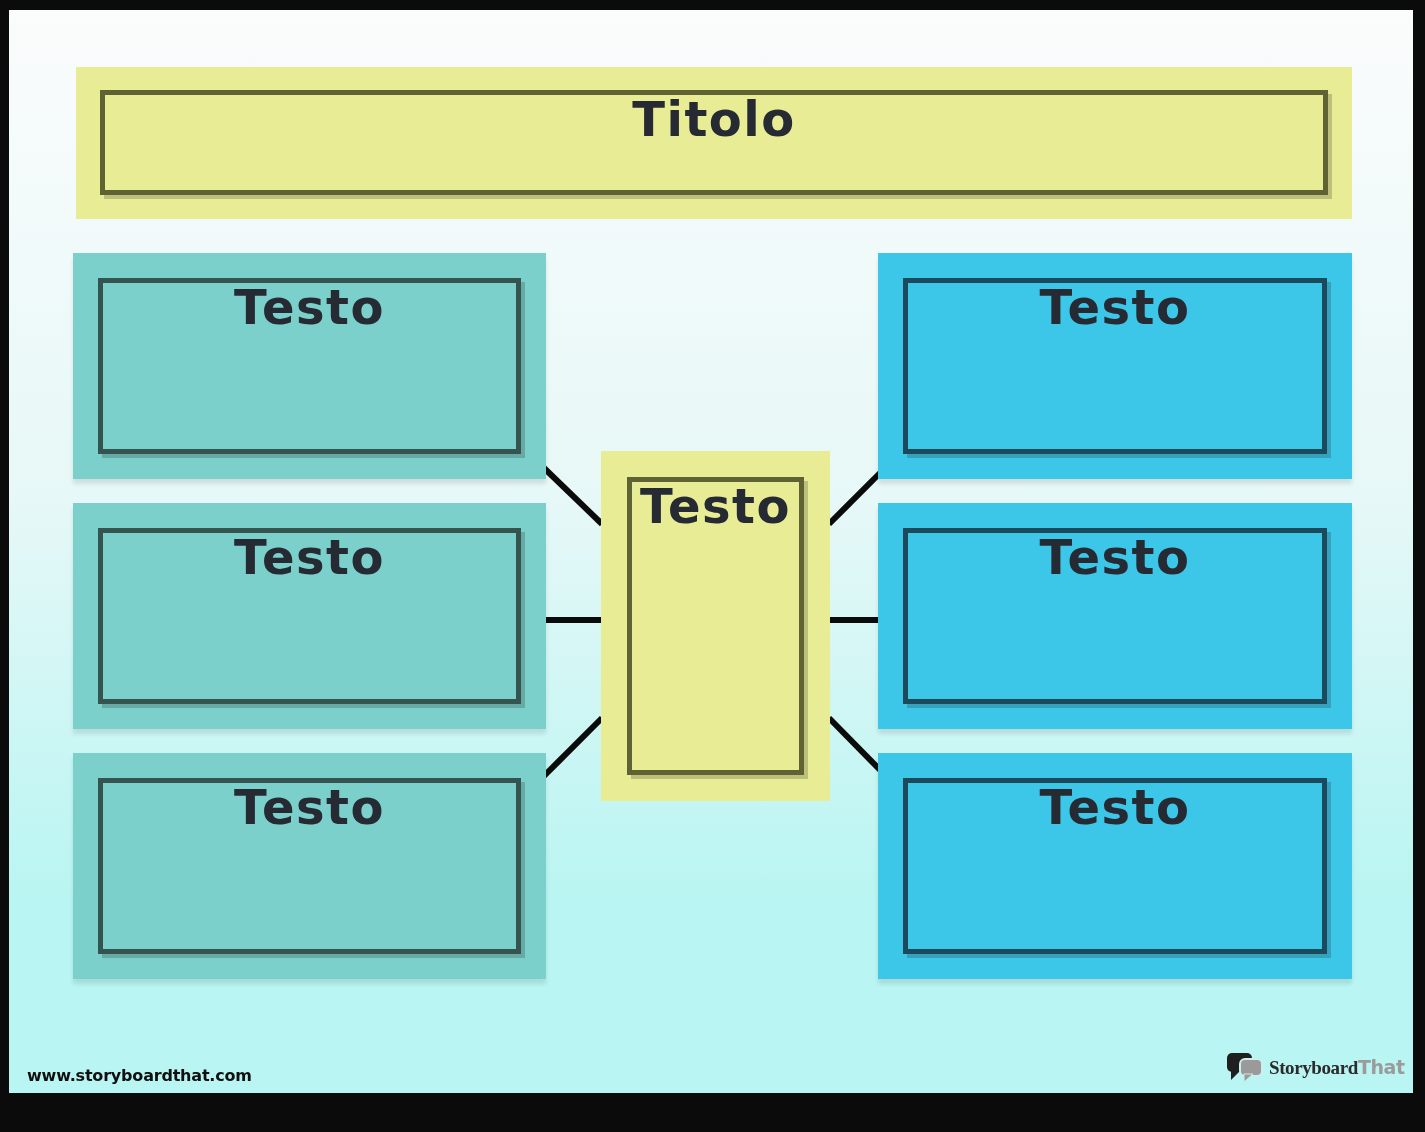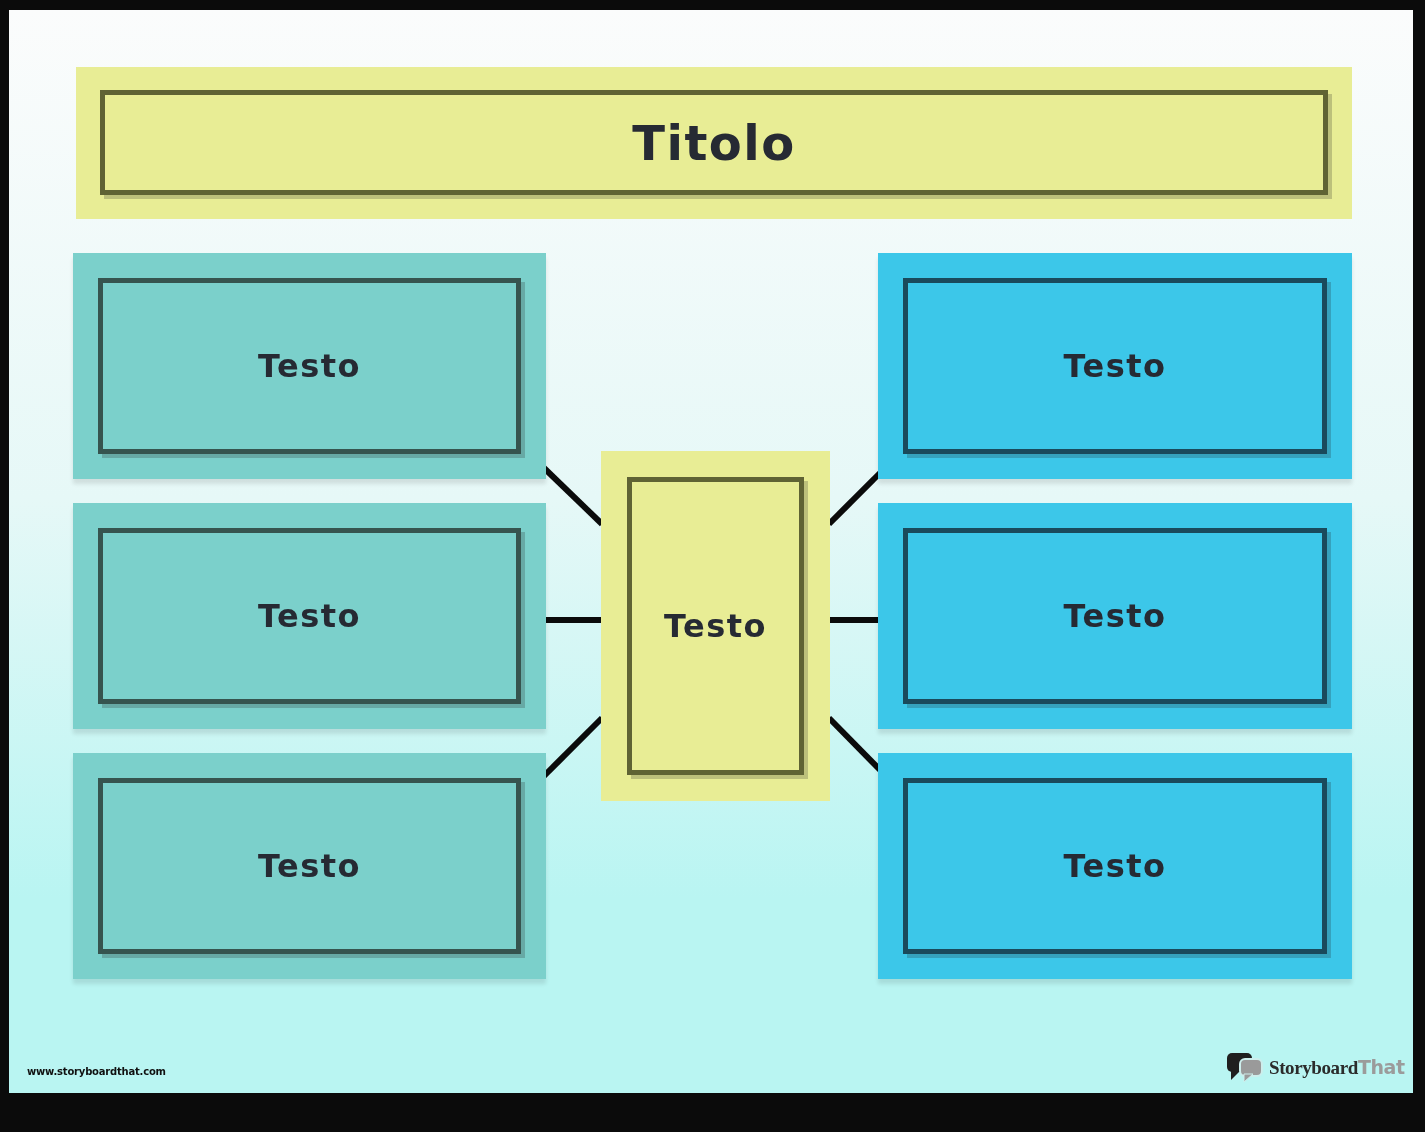--- a/index.html
+++ b/index.html
@@ -34,21 +34,21 @@
     stroke-width: 6;
     stroke-linecap: butt;
   }
   .node {
     position: absolute;
     z-index: 2;
   }
   .node .inner {
     position: absolute;
     display: flex;
-    align-items: center;
+    align-items: flex-start;
     justify-content: center;
     box-shadow: 4px 4px 0 rgba(30,30,30,0.22);
   }
   .node .label {
     font-weight: 700;
     color: var(--node-text, #262a33);
     letter-spacing: 1.5px;
     white-space: nowrap;
     line-height: 1;
   }
@@ -81,37 +81,37 @@
     background: var(--blue-fill, #3cc7e9);
     box-shadow: 0 5px 4px rgba(0,0,0,0.10);
   }
   .blue-node .inner {
     inset: 25px;
     border: 5px solid var(--blue-border, #1a4a5c);
   }
   .row-1 { top: 253px; }
   .row-2 { top: 503px; }
   .row-3 { top: 753px; }
-  .teal-node .label, .blue-node .label, .center-node .label { font-size: 32px; }
+  .teal-node .label, .blue-node .label, .center-node .label { font-size: 48px; }
   
   .center-node {
     left: 601px; top: 451px;
     width: 229px; height: 350px;
     background: var(--yellow-fill, #e8ed95);
   }
   .center-node .inner {
     inset: 26px;
     border: 5px solid var(--yellow-border, #5f6334);
     overflow: visible;
   }
   
   .footer-url {
     position: absolute;
     left: 27px; top: 1066px;
-    font-size: 10px;
+    font-size: 16px;
     font-weight: 700;
     letter-spacing: -0.2px;
     color: var(--footer-text, #101010);
     z-index: 2;
   }
   .logo {
     position: absolute;
     left: 1226px; top: 1050px;
     height: 34px;
     display: flex;

